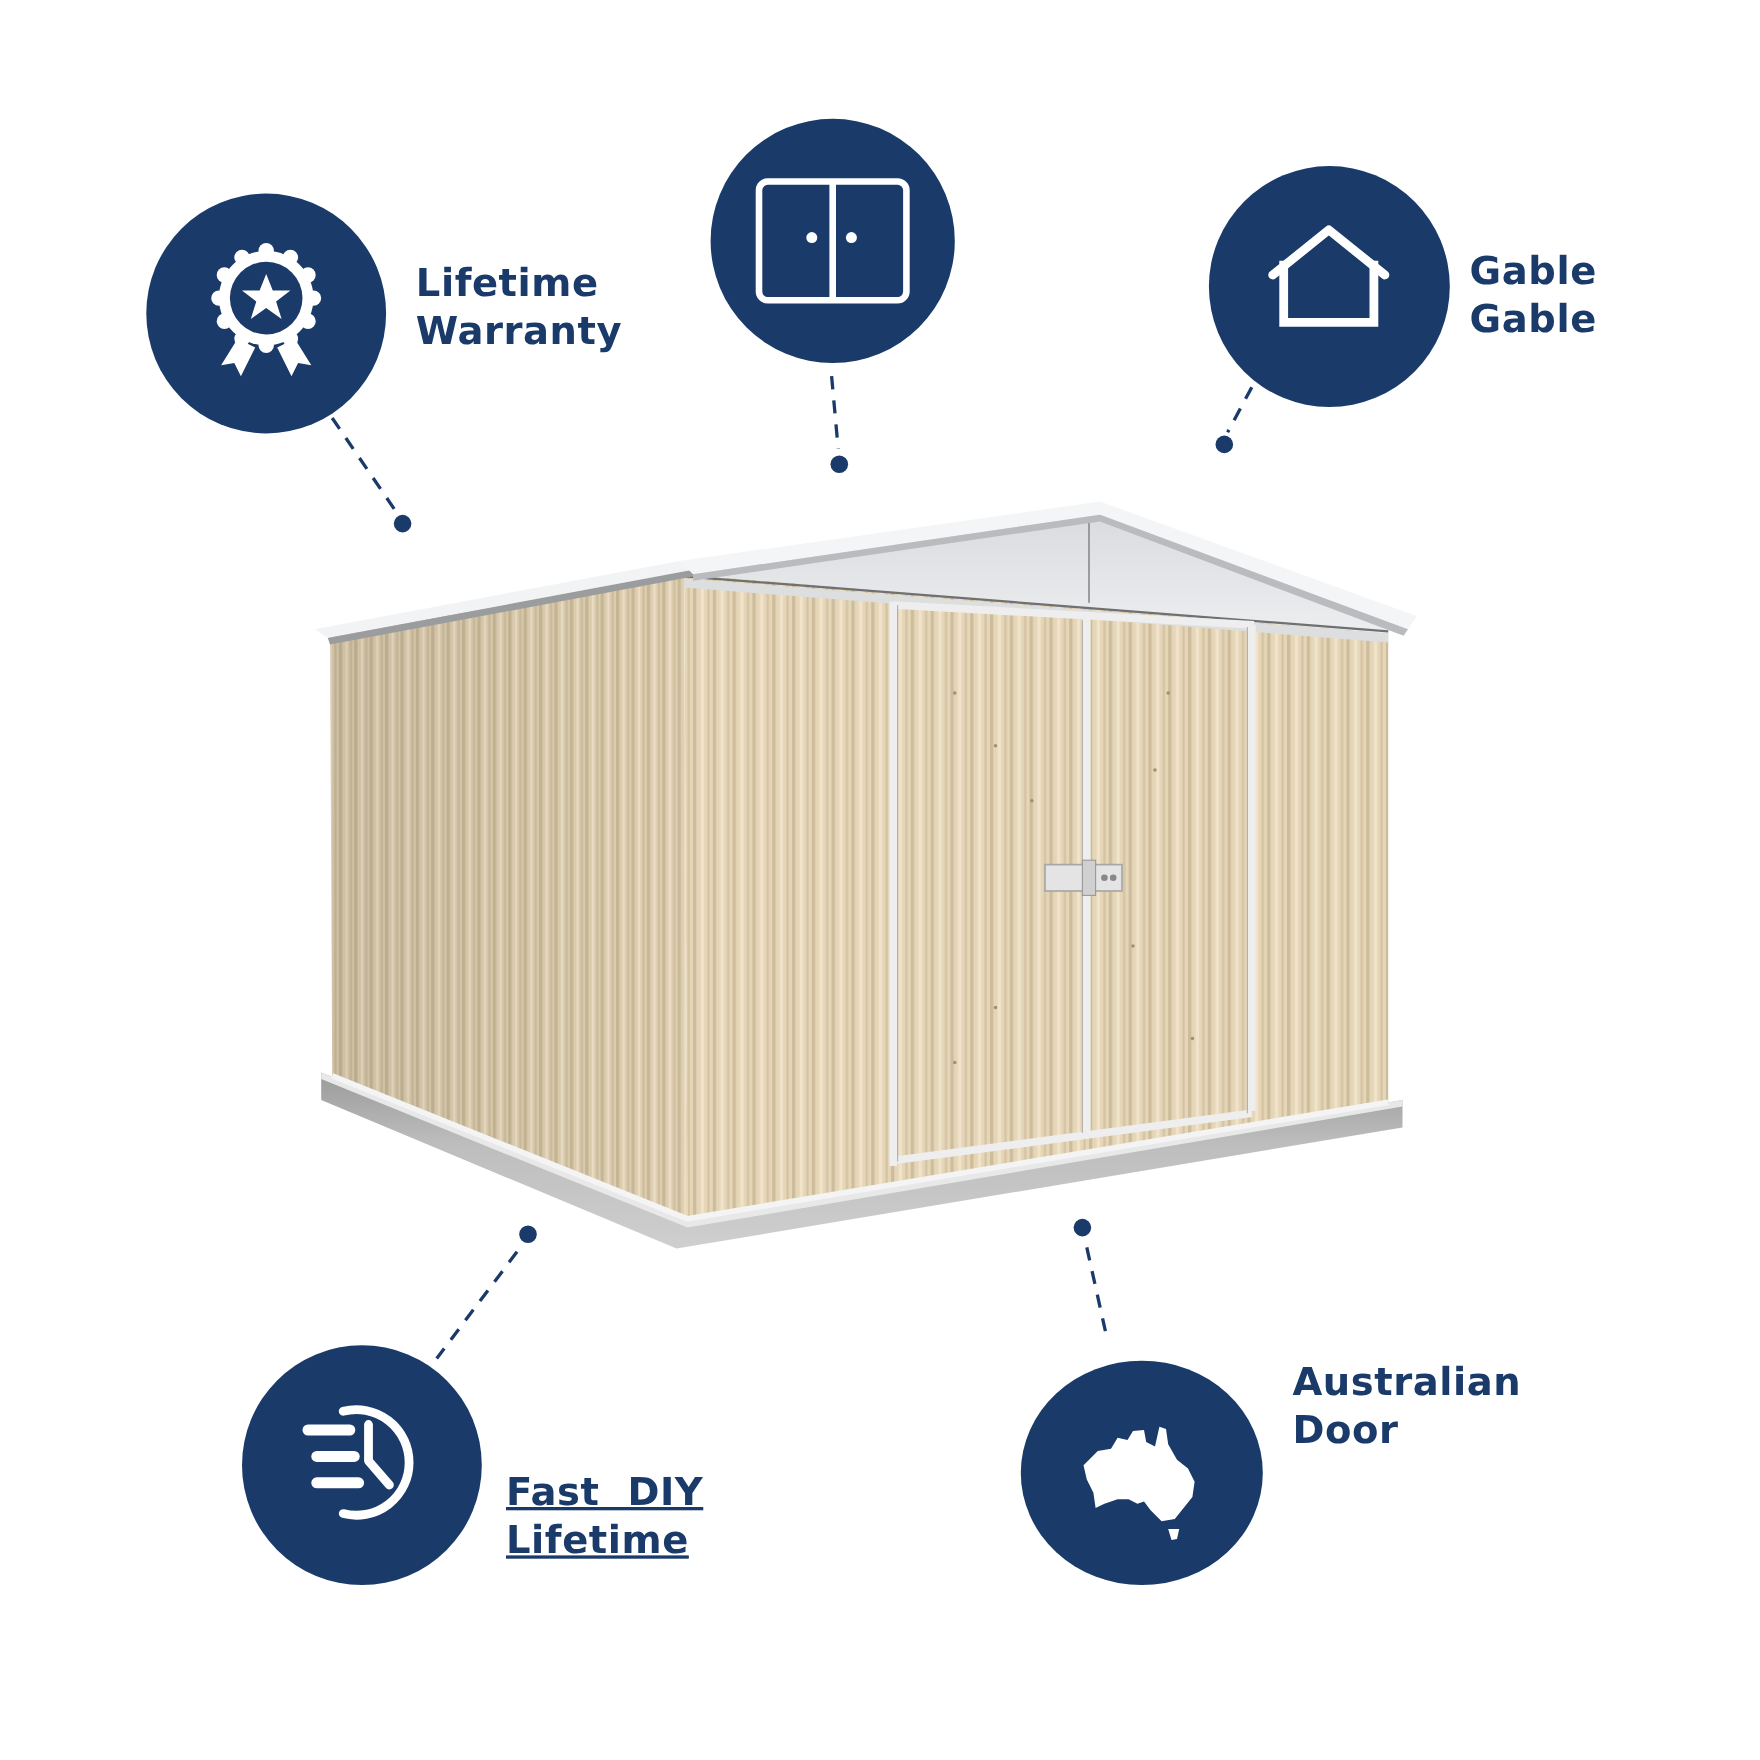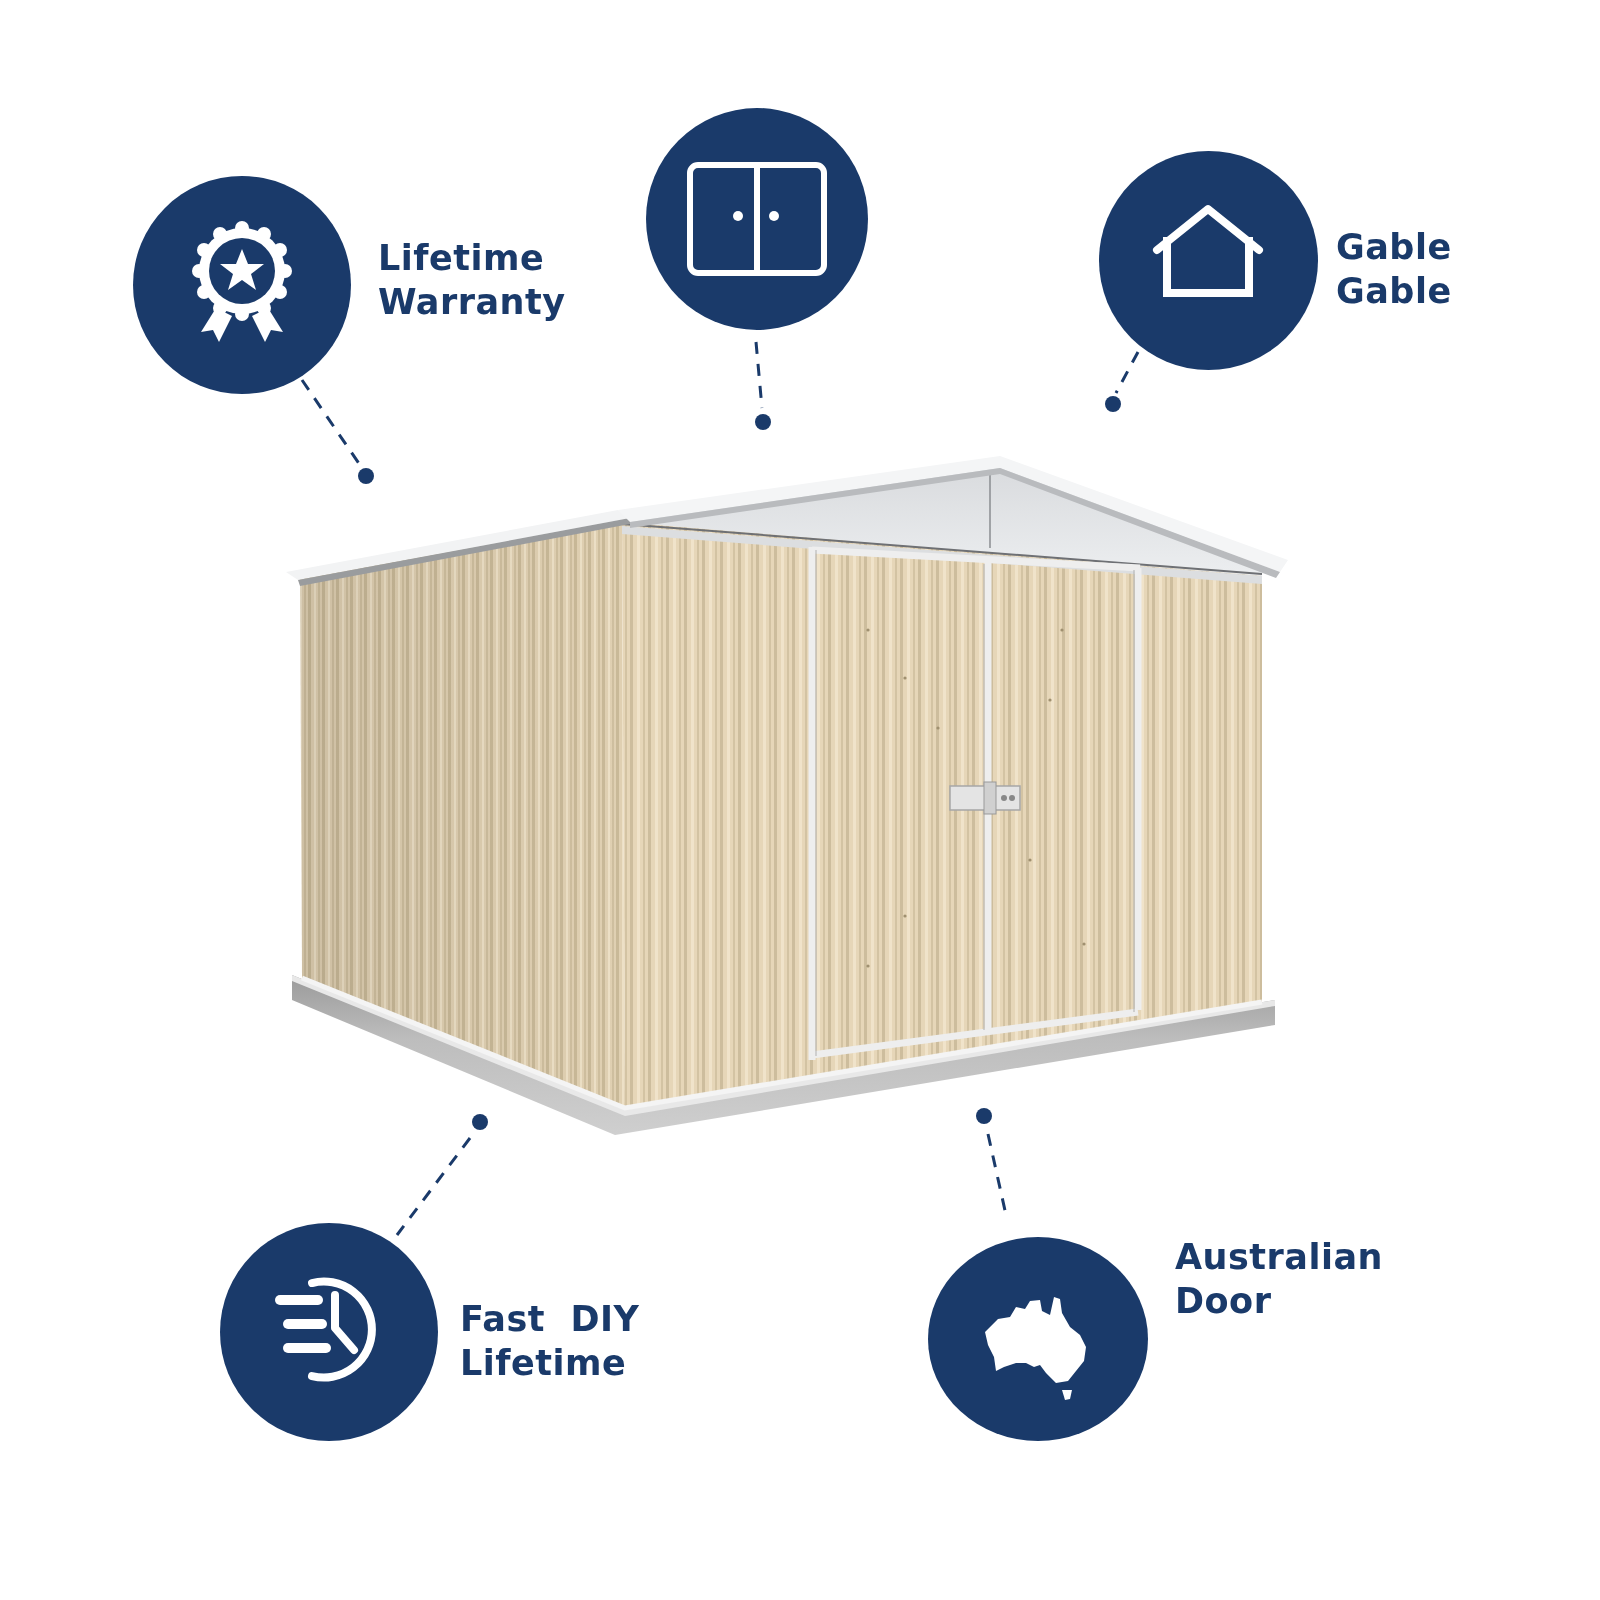--- a/index.html
+++ b/index.html
@@ -170,21 +170,21 @@
 
   <div class="badge" style="left:220px;top:1223px;width:218px;height:218px;">
     <svg viewBox="0 0 218 218">
       <path d="M92,60 A48,48 0 1 1 92,153" fill="none" stroke="#ffffff" stroke-width="8" stroke-linecap="round"></path>
       <line x1="60" y1="77" x2="98" y2="77" stroke="#ffffff" stroke-width="10" stroke-linecap="round"></line>
       <line x1="68" y1="101" x2="102" y2="101" stroke="#ffffff" stroke-width="10" stroke-linecap="round"></line>
       <line x1="68" y1="125" x2="106" y2="125" stroke="#ffffff" stroke-width="10" stroke-linecap="round"></line>
       <polyline points="115,72 115,105 134,127" fill="none" stroke="#ffffff" stroke-width="8" stroke-linecap="round" stroke-linejoin="round"></polyline>
     </svg>
   </div>
-  <div class="label" style="left:460px;top:1297px;">
+  <div class="label" style="left:460px;top:1335px;text-decoration:underline;">
     <span style="white-space:pre;">Fast  DIY</span>
     <span>Lifetime</span>
   </div>
 
   <div class="badge" style="left:928px;top:1237px;width:220px;height:204px;">
     <svg viewBox="0 0 220 204">
       <path fill="#ffffff" d="M57,95 L70,82 L82,80 L88,70 L97,72 L102,64 L112,63 L114,74 L122,78 L126,60 L132,62 L134,76 L142,90 L152,98 L158,110 L156,124 L148,134 L140,144 L128,146 L118,136 L112,128 L106,130 L98,126 L88,126 L76,130 L68,134 L66,120 L60,108 Z"></path>
       <path fill="#ffffff" d="M134,153 L144,153 L142,162 L137,163 Z"></path>
     </svg>
   </div>

